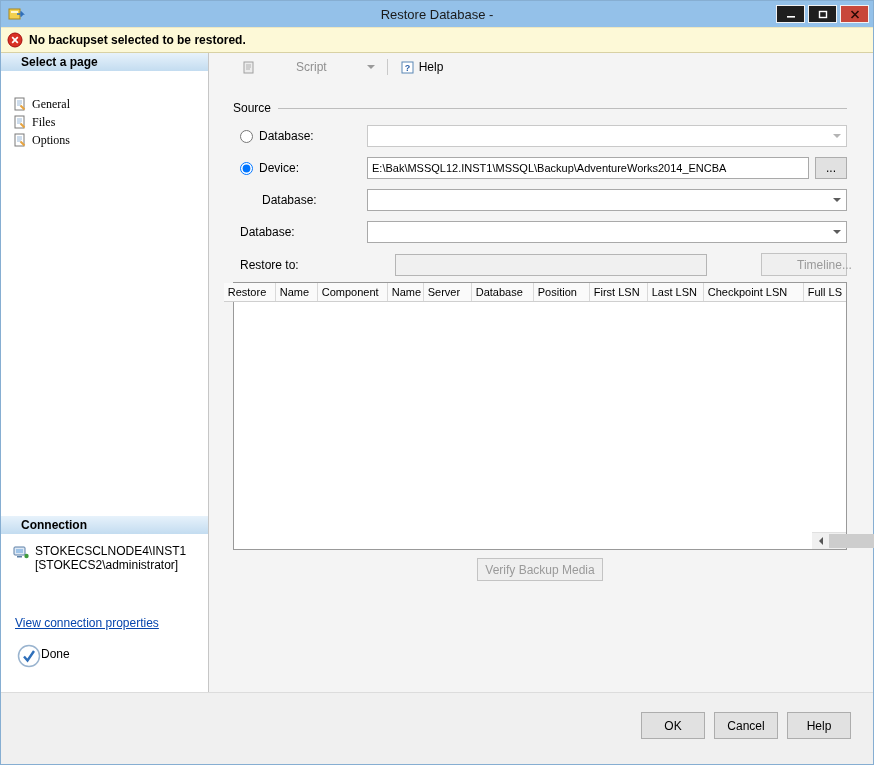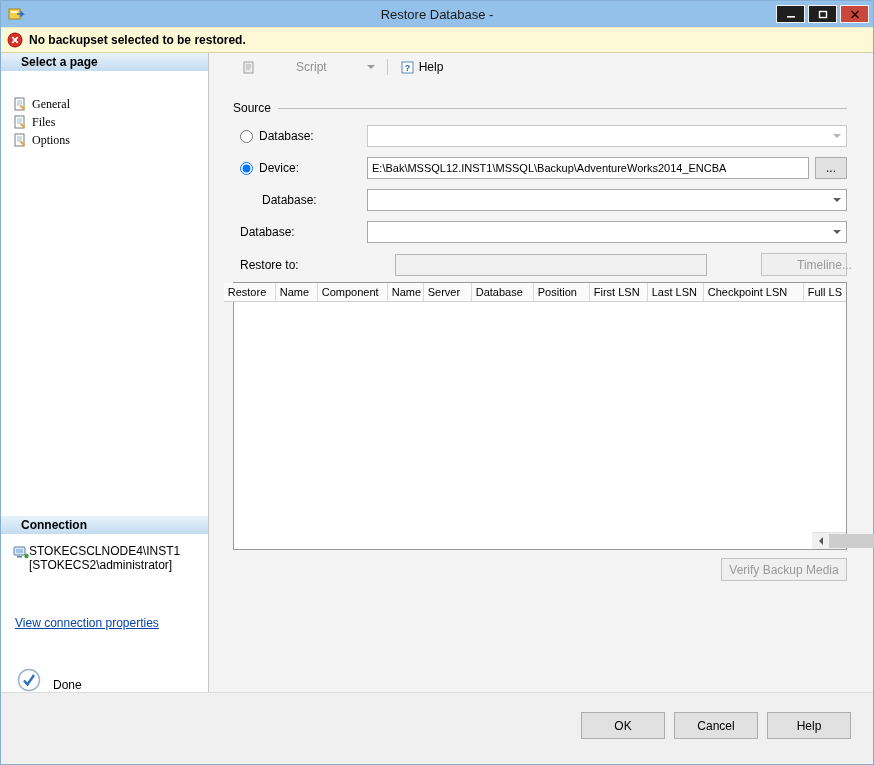--- a/index.html
+++ b/index.html
@@ -64,31 +64,31 @@
     background: linear-gradient(to bottom, #e7f2fb, #c3dcf0);
     font-weight: bold; padding: 2px 0 0 20px;
   }
   .pages { flex: 1; padding: 24px 0 0 12px; font-family: Liberation Serif, serif; }
   .page-item { display: flex; align-items: center; gap: 5px; height: 18px; cursor: default; }
   .conn-block {
     height: 100px; flex: 0 0 100px;
     padding: 10px 6px 4px 12px;
     display: flex; flex-direction: column;
   }
-  .conn-row { display: flex; gap: 0; }
+  .conn-row { display: flex; gap: 6px; }
   .conn-lines { line-height: 14px; }
   .conn-link {
     margin-top: auto; margin-left: 2px;
     color: #0645ad; text-decoration: underline; cursor: pointer;
     width: max-content;
   }
   .progress-block {
     height: 58px; flex: 0 0 58px;
     padding: 10px 0 0 16px;
-    display: flex; gap: 12px; align-items: flex-end;
+    display: flex; align-items: flex-start;
   }
   .progress-block .plabel { padding-top: 3px; }
 
   
   .main { flex: 1; display: flex; flex-direction: column; background: #f4f4f4; min-width: 0; }
   .toolbar {
     height: 28px; flex: 0 0 28px;
     display: flex; align-items: center;
     padding-left: 28px; gap: 5px;
   }
@@ -180,31 +180,31 @@
   .tri-l { width:0;height:0;border:4px solid transparent;border-right-color:#555; margin-right:3px; }
   .tri-r { width:0;height:0;border:4px solid transparent;border-left-color:#555; margin-left:3px; }
   .sb-track { flex: 1; position: relative; }
   .sb-thumb {
     position: absolute; left: 0; top: 1px; bottom: 1px; width: 368px;
     background: #cdcdcd;
     display: flex; align-items: center; justify-content: center; gap: 2px;
   }
   .grip { width: 1px; height: 9px; background: #959595; }
 
-  .verify-row { display: flex; justify-content: flex-end; margin-top: 8px; }
+  .verify-row { display: flex; justify-content: center; margin-top: 8px; }
   .verify-btn { width: 126px; height: 23px; }
 
   
   .footer {
     height: 72px; flex: 0 0 72px;
     background: #f0f0f0; border-top: 1px solid #dcdcdc;
     display: flex; justify-content: flex-end; align-items: flex-start;
     gap: 9px; padding: 19px 22px 0 0;
   }
-  .footer .btn { width: 84px; height: 27px; }
+  .footer .btn { width: 64px; height: 27px; }
 </style>
 </head>
 <body>
 
 <div class="dialog">
 
   <div class="titlebar">
     <svg class="app-icon" viewBox="0 0 18 18">
       <rect x="2" y="4" width="11" height="10" fill="#f3d04e" stroke="#a8851f"></rect>
       <rect x="4" y="6" width="7" height="2" fill="#fff7d0"></rect>

